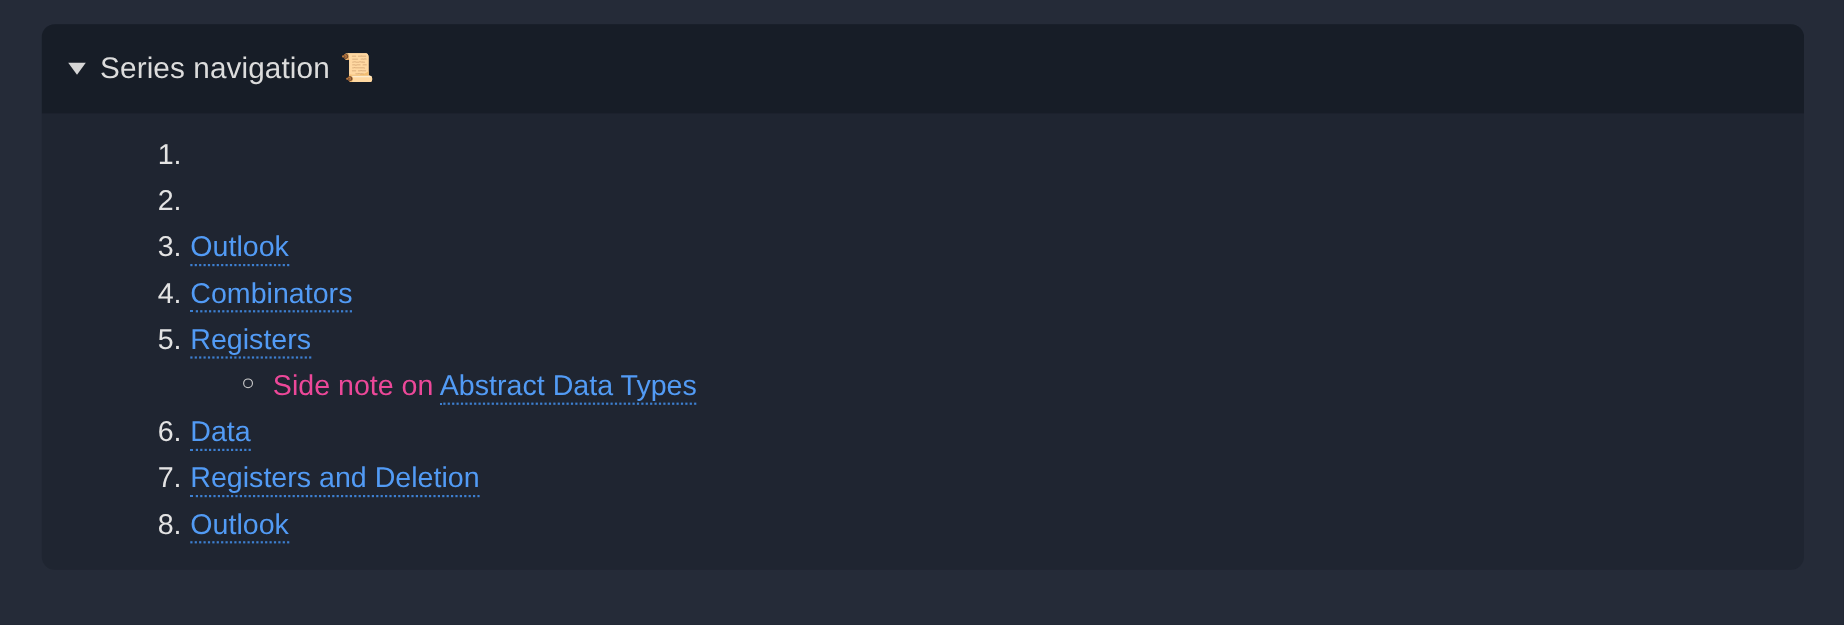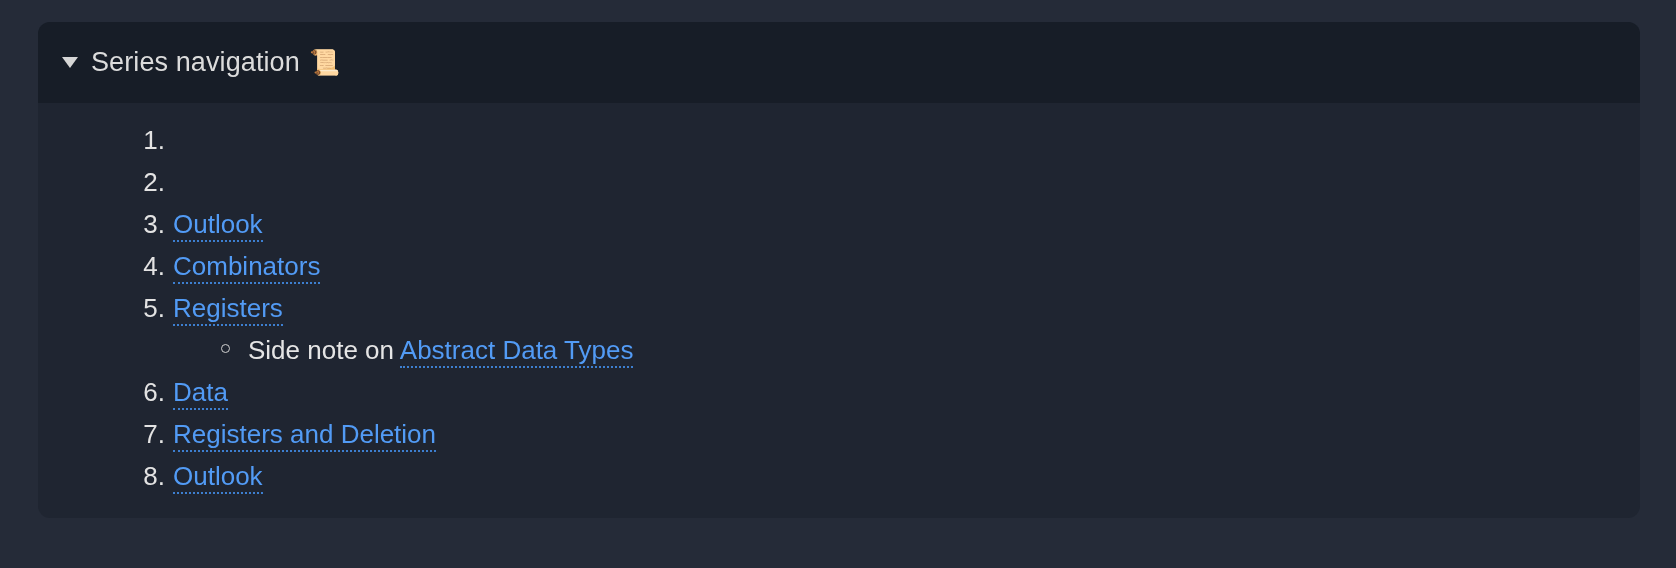--- a/index.html
+++ b/index.html
@@ -132,21 +132,21 @@
     left: 183px;
     top: 15px;
     width: 9px;
     height: 9px;
     border: 1.5px solid #d0d0d0;
     border-radius: 50%;
     box-sizing: border-box;
   }
 
   .sidenote-text {
-    color: #e5e5e5;
+    color: #ec4899;
   }
 </style>
 </head>
 <body>
 
 <div class="page">
 
   <details class="nav-card" open="">
 
     <summary class="nav-card-header">

